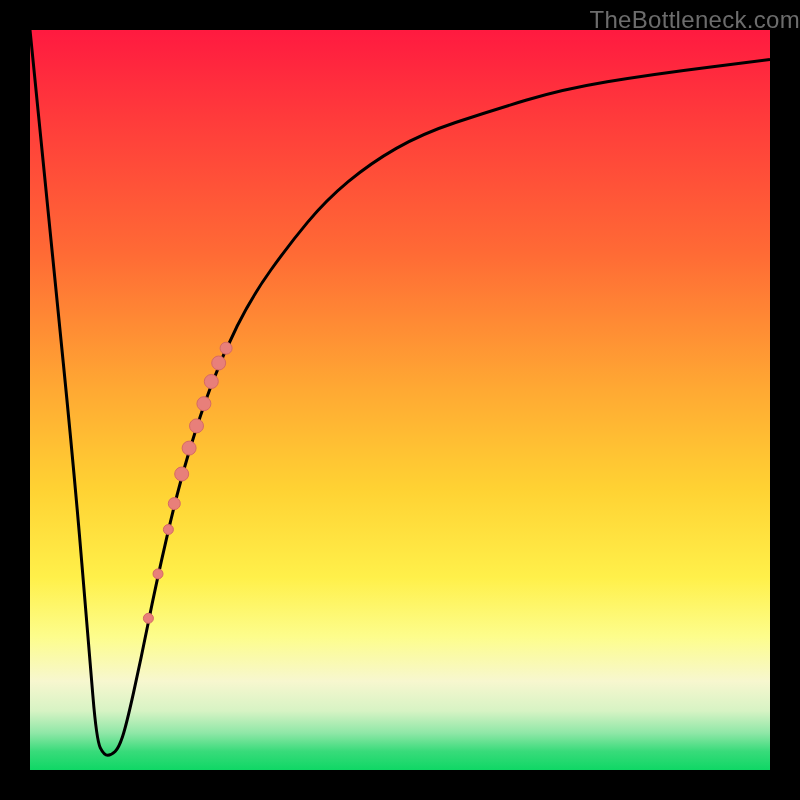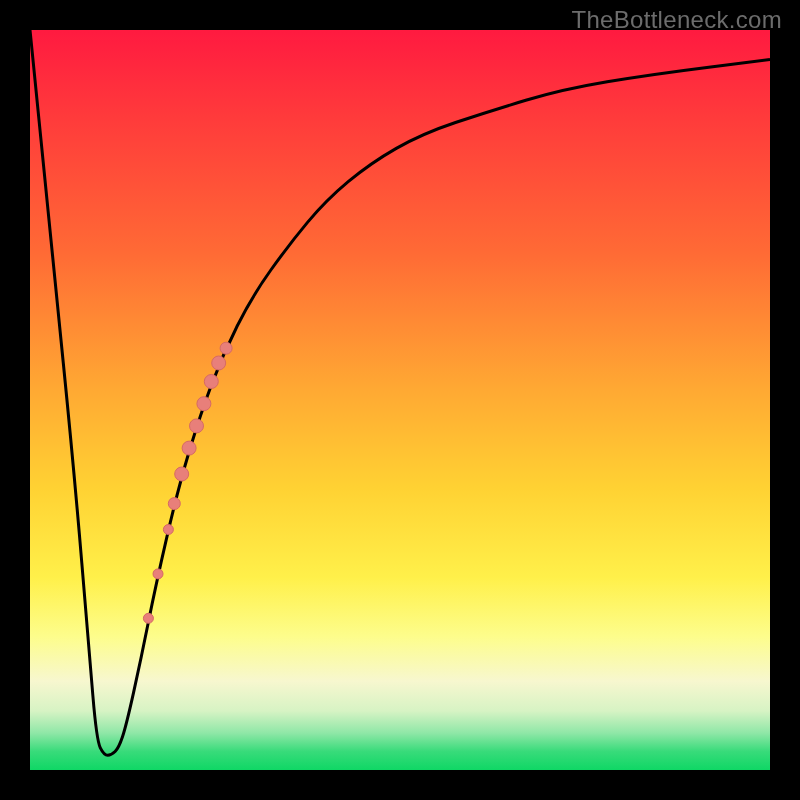--- a/index.html
+++ b/index.html
@@ -44,21 +44,21 @@
       #0fd765 100%
     );
   }
   .curve-layer {
     position: absolute;
     inset: 0;
   }
   .watermark {
     position: absolute;
     top: 6px;
-    right: 18px;
+    right: 0;
     color: #6c6c6c;
     font-size: 24px;
     font-weight: 400;
     letter-spacing: 0.3px;
     user-select: none;
   }
 </style>
 </head>
 <body>
 

